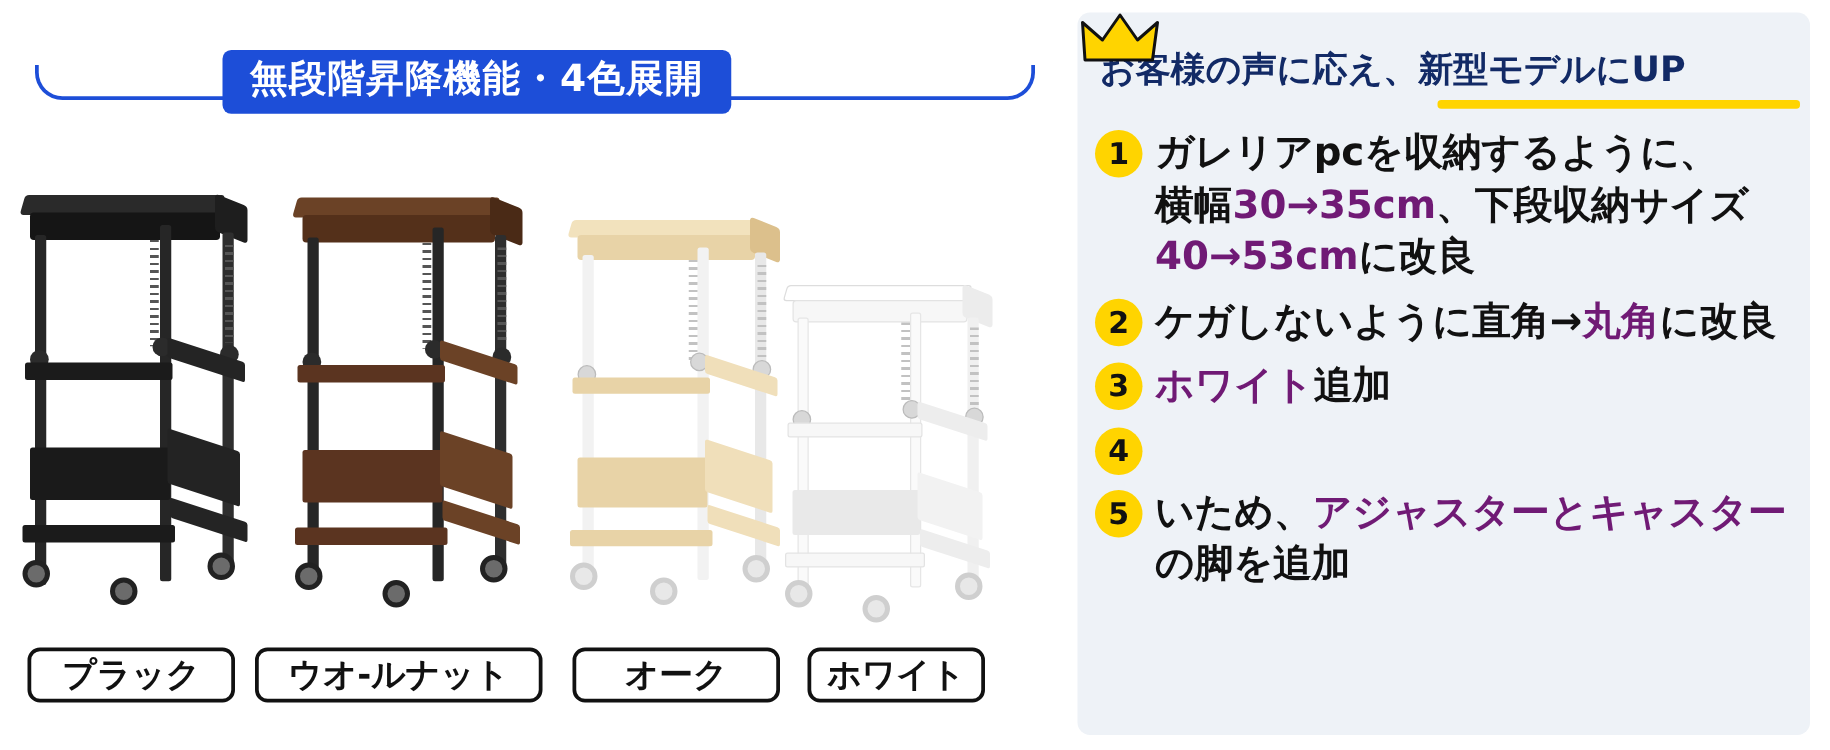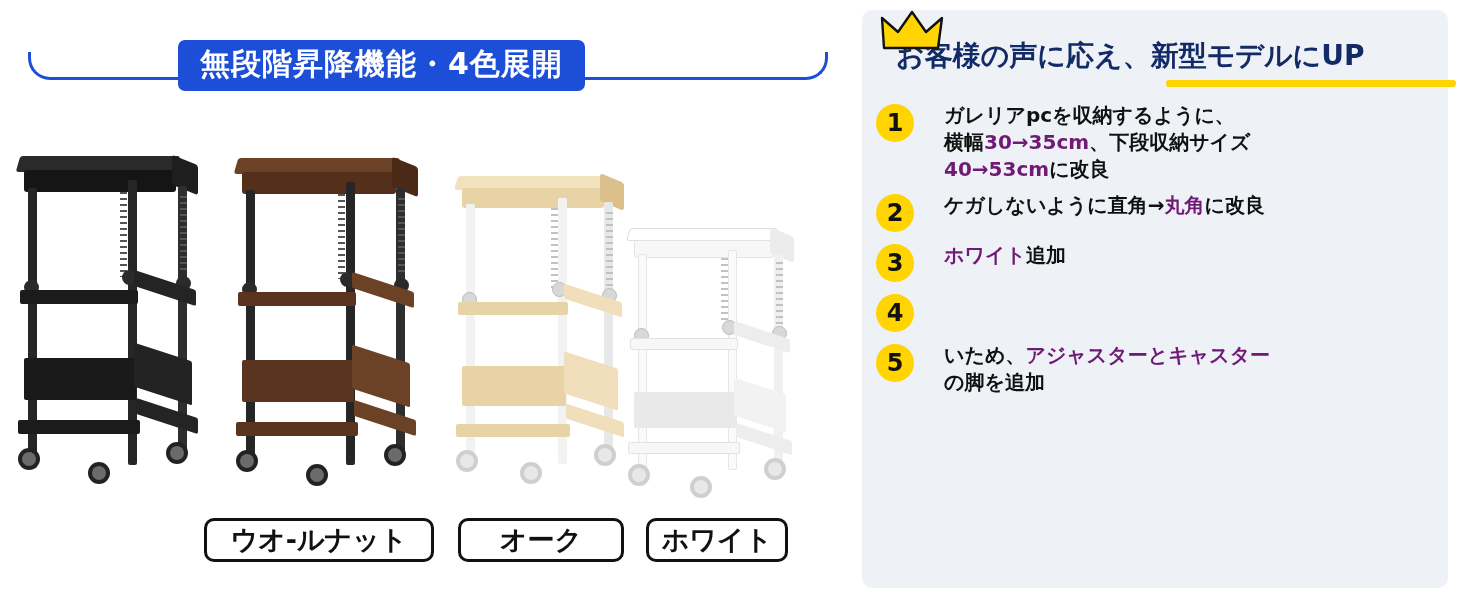--- a/index.html
+++ b/index.html
@@ -62,41 +62,41 @@
     font-size: 27px; font-weight: bold; color: #111;
     background: #fff; white-space: nowrap;
   }
 
   
   .right {
     position: absolute; left: 862px; top: 10px; width: 586px; height: 578px;
     background: #eef2f7; border-radius: 10px;
   }
   .right-head {
-    position: absolute; left: 34px; top: 32px; width: 552px; height: 44px;
+    position: absolute; left: 18px; top: 32px; width: 552px; height: 44px;
   }
   .right-head-text {
     font-size: 28px; font-weight: bold; color: #122a66;
     white-space: nowrap; line-height: 1;
   }
   .head-underline {
     position: absolute; left: 270px; top: 38px; width: 290px; height: 7px;
     background: #ffd400; border-radius: 3px;
   }
   .crown { position: absolute; left: -16px; top: -34px; width: 64px; height: 46px; }
 
   .items { position: absolute; left: 14px; top: 92px; width: 560px; }
   .item { position: relative; display: flex; margin-bottom: 10px; }
   .num {
     flex: 0 0 auto; width: 38px; height: 38px; border-radius: 50%;
     background: #ffd400; color: #111; font-weight: bold; font-size: 24px;
     display: flex; align-items: center; justify-content: center;
     margin-right: 10px; margin-top: 2px;
   }
-  .itxt { font-size: 20px; font-weight: bold; color: #111; line-height: 1.34; margin-left: 20px; }
+  .itxt { font-size: 31px; font-weight: bold; color: #111; line-height: 1.34; }
   .hl { color: #701a75; }
   .box-b { color:#1a56c4; border:2px solid #1a56c4; border-radius:5px; padding:0 3px; }
 </style>
 </head>
 <body>
 
 <div class="page">
 
   <div class="left">
 
@@ -196,20 +196,21 @@
         <div class="shelf" style="left:8px;top:232px;width:112px;height:12px;background:#f7f7f7;border:1px solid #e3e3e3;"></div>
         <div class="shelf" style="left:116px;top:222px;width:56px;height:14px;background:#ededed;transform:skewY(18deg);"></div>
         <div class="caster light" style="left:8px;top:254px;"></div>
         <div class="caster light" style="left:70px;top:266px;"></div>
         <div class="caster light" style="left:144px;top:248px;"></div>
       </div>
 
     </div>
 
     <div class="labels">
+      <div class="label-box" style="left:22px;width:166px;">プラック</div>
       <div class="label-box" style="left:204px;width:230px;">ウオ-ルナット</div>
       <div class="label-box" style="left:458px;width:166px;">オーク</div>
       <div class="label-box" style="left:646px;width:142px;">ホワイト</div>
     </div>
   </div>
 
   <div class="right">
 
     <div class="right-head">
       <svg class="crown" viewBox="0 0 64 46">

